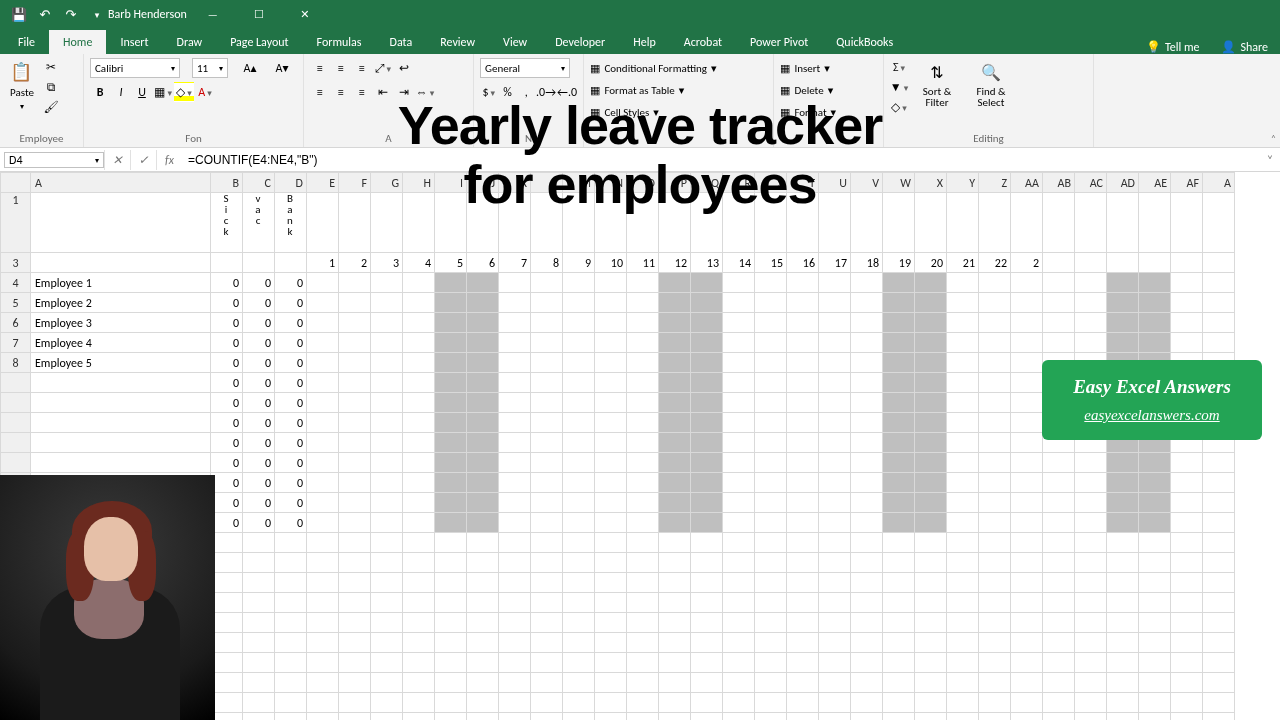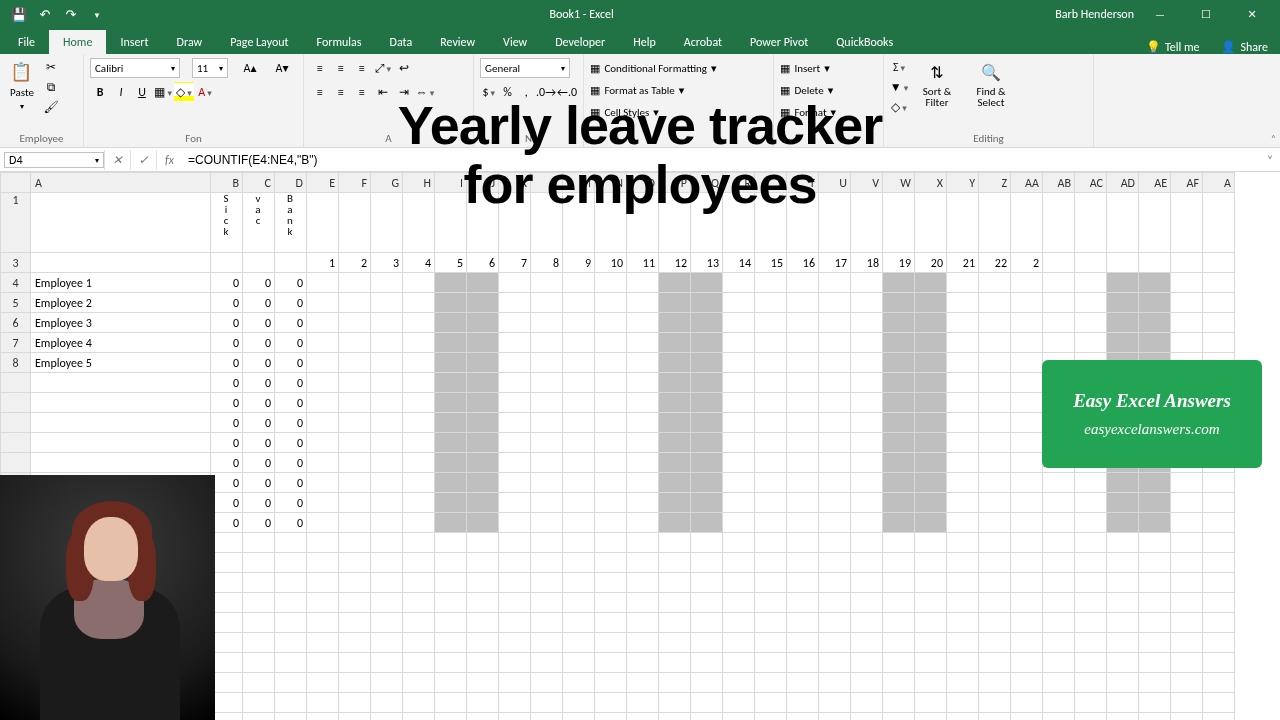--- a/index.html
+++ b/index.html
@@ -61,23 +61,23 @@
 .grid .narrow { width: 32px; text-align: right; padding-right: 3px; }
 .grid .header-row th { height: 60px; vertical-align: top; }
 .grid .vtext span { display: block; line-height: 11px; font-size: 11px; }
 .grid .shaded { background: #bfbfbf; }
 .grid td.center { text-align: center; }
 
 
 .overlay-title { position: absolute; top: 96px; left: 0; right: 0; text-align: center; font-family: Arial, sans-serif; font-size: 54px; font-weight: 900; color: #000; line-height: 1.1; pointer-events: none; letter-spacing: -1px; }
 
 
-.badge { position: absolute; right: 18px; top: 360px; width: 220px; height: 108px; background: #23a455; border-radius: 6px; color: #fff; display: flex; flex-direction: column; align-items: center; justify-content: center; gap: 9px; font-family: "Times New Roman", serif; }
+.badge { position: absolute; right: 18px; top: 360px; width: 220px; height: 80px; background: #23a455; border-radius: 6px; color: #fff; display: flex; flex-direction: column; align-items: center; justify-content: center; gap: 9px; font-family: "Times New Roman", serif; }
 .badge .b1 { font-size: 19px; font-style: italic; font-weight: bold; }
-.badge .b2 { font-size: 15px; font-style: italic; }
+.badge .b2 { font-size: 15px; font-style: italic; text-decoration: underline; }
 
 
 .avatar { position: absolute; left: 0; bottom: 0; width: 215px; height: 245px; background: radial-gradient(circle at 50% 30%, #3a3a3a 0%, #1a1a1a 70%, #000 100%); }
 .avatar .head { position:absolute; left:84px; top:42px; width:54px; height:64px; background:#e6c0a8; border-radius:46% 46% 40% 40%; }
 .avatar .hair { position:absolute; left:72px; top:26px; width:80px; height:60px; background:#6b2a1f; border-radius:50% 50% 40% 40%; }
 .avatar .hair2 { position:absolute; left:66px; top:56px; width:28px; height:70px; background:#6b2a1f; border-radius:40%; }
 .avatar .hair3 { position:absolute; left:128px; top:56px; width:28px; height:70px; background:#6b2a1f; border-radius:40%; }
 .avatar .body { position:absolute; left:40px; top:112px; width:140px; height:140px; background:#1b1b1b; border-radius:30% 30% 0 0; }
 .avatar .scarf { position:absolute; left:74px; top:104px; width:70px; height:60px; background:#8c6d6d; border-radius:40%; }
 
@@ -86,21 +86,20 @@
 </head>
 <body>
 
 <div class="titlebar">
   <div class="qat">
     <span>💾</span>
     <span>↶</span>
     <span>↷</span>
     <span style="font-size:9px;">▾</span>
   </div>
-  <div class="title-center">Book1 - Excel</div>
   <div class="title-right">
     <span>Barb Henderson</span>
     <span class="winbtn">—</span>
     <span class="winbtn">☐</span>
     <span class="winbtn">✕</span>
   </div>
 </div>
 
 <div class="ribbon-tabs">
   <div class="tab file">File</div>

